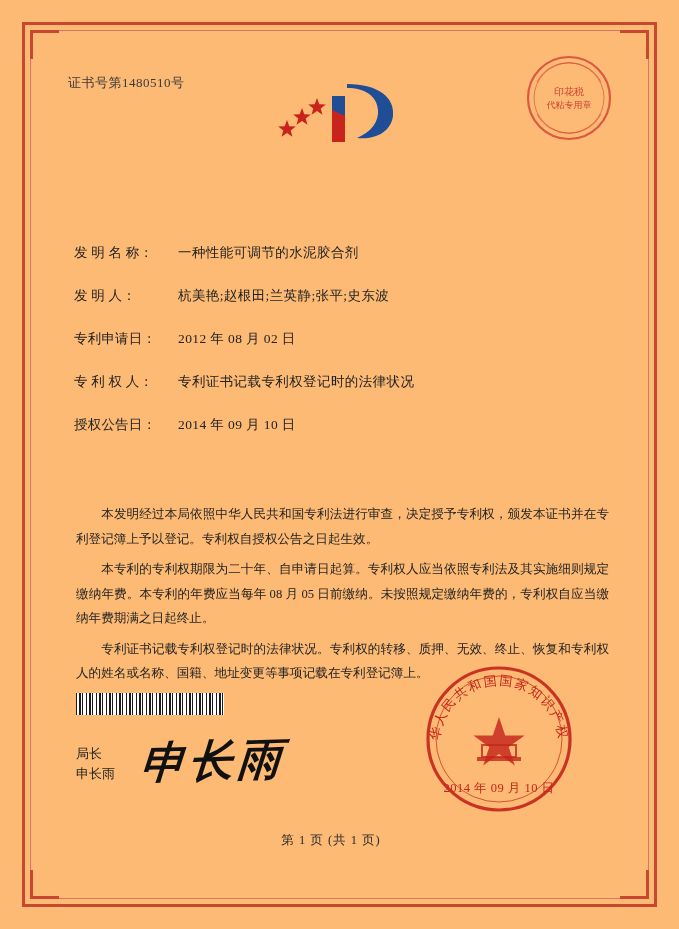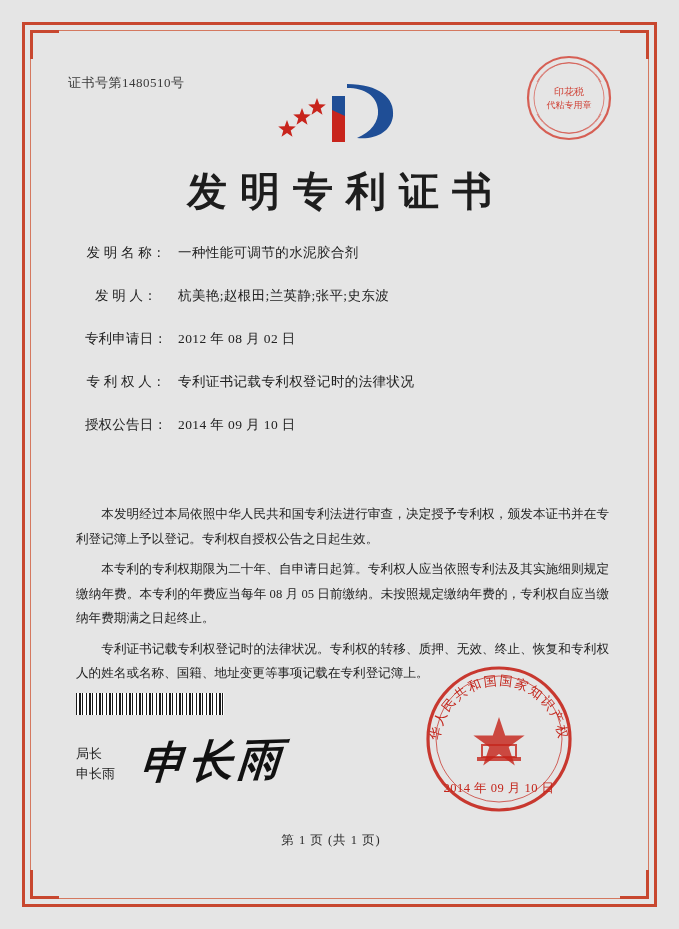--- a/index.html
+++ b/index.html
@@ -12,21 +12,21 @@
     background: #ffffff;
     font-family: "Liberation Serif", serif;
     color: #2b2b2b;
     overflow: hidden;
   }
 
   .certificate {
     position: relative;
     width: 679px;
     height: 929px;
-    background: #e5e5e5;
+    background: #fdba74;
     box-sizing: border-box;
   }
 
   
   .border-outer {
     position: absolute;
     left: 22px;
     top: 22px;
     right: 22px;
     bottom: 22px;
@@ -114,21 +114,20 @@
     align-items: baseline;
     margin-bottom: 25px;
     font-size: 13.5px;
     color: #222;
   }
   .field-label {
     width: 104px;
     flex: 0 0 104px;
     letter-spacing: 0.2px;
     white-space: nowrap;
-    text-align: center;
   }
   .field-value {
     flex: 1 1 auto;
     letter-spacing: 0.4px;
   }
 
   .body-text {
     position: absolute;
     left: 30px;
     right: 24px;
@@ -243,21 +242,20 @@
         <circle cx="46" cy="46" r="35" fill="none" stroke="#d4483b" stroke-width="0.9" opacity="0.7"></circle>
         <text x="46" y="43" text-anchor="middle" font-size="10" fill="#cf3f33" font-family="DejaVu Sans, sans-serif">印花税</text>
         <text x="46" y="56" text-anchor="middle" font-size="9" fill="#cf3f33" font-family="DejaVu Sans, sans-serif">代粘专用章</text>
         <g stroke="#cf3f33" stroke-width="0.8" opacity="0.75" fill="none">
           <path d="M14 30 A36 36 0 0 1 78 30"></path>
           <path d="M14 62 A36 36 0 0 0 78 62"></path>
         </g>
       </svg>
     </div>
 
-    <div class="main-title">发明专利证书</div>
 
     <div class="fields">
       <div class="field-row">
         <div class="field-label">发 明 名 称：</div>
         <div class="field-value">一种性能可调节的水泥胶合剂</div>
       </div>
       <div class="field-row">
         <div class="field-label">发 明 人：</div>
         <div class="field-value">杭美艳;赵根田;兰英静;张平;史东波</div>
       </div>

